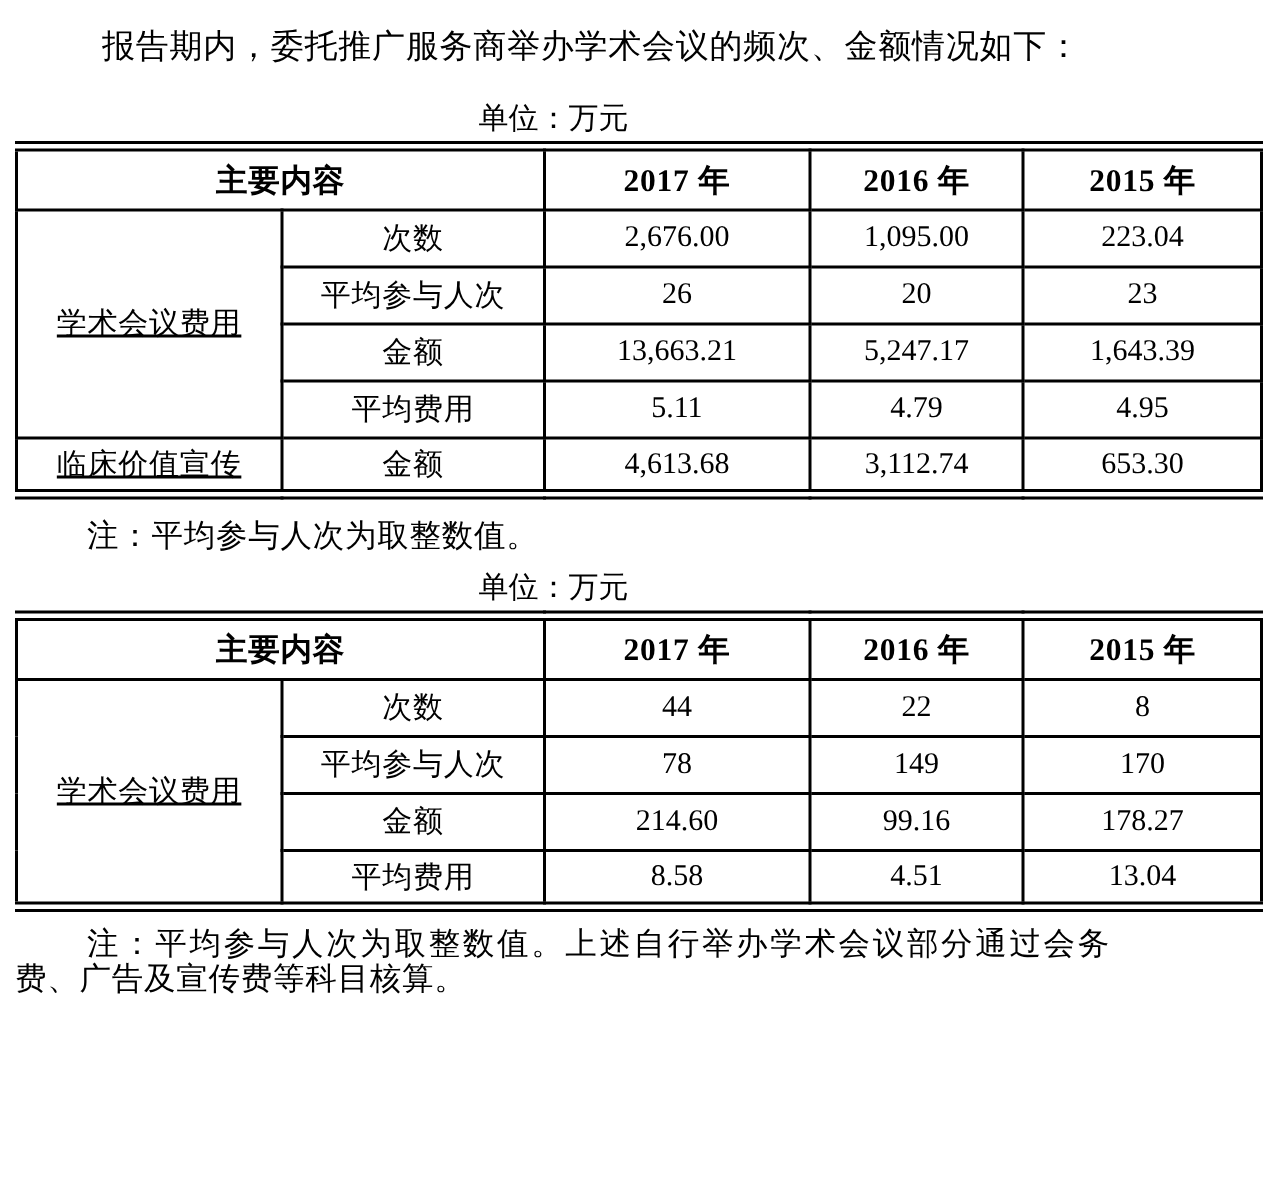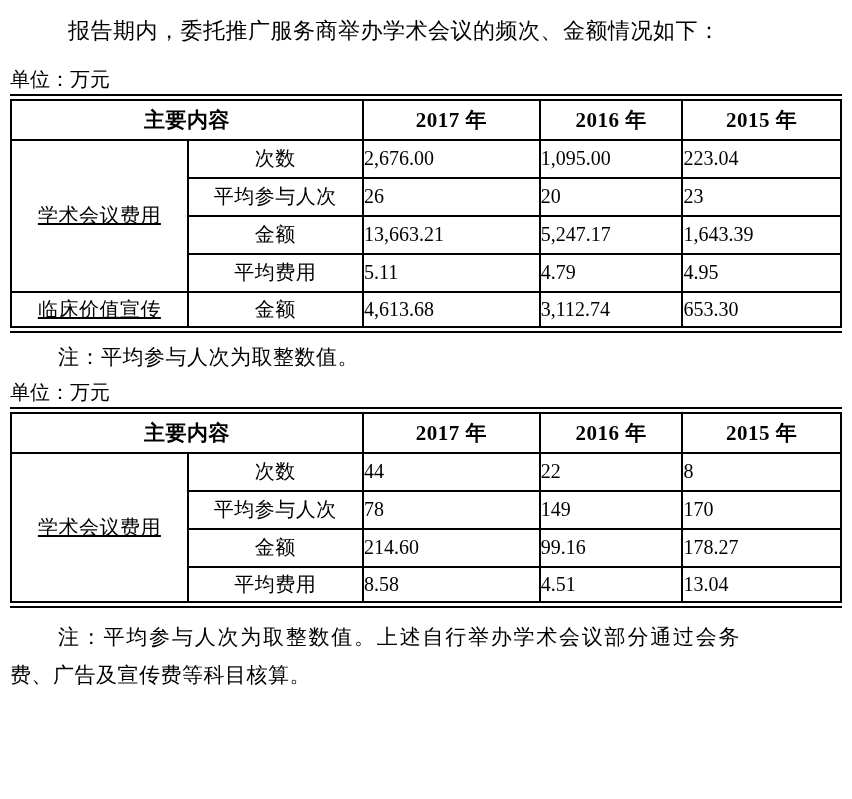--- a/index.html
+++ b/index.html
@@ -31,21 +31,21 @@
   .para-first {
     margin-top: 14px;
     line-height: 34px;
   }
   .para-second {
     margin-top: 10px;
   }
   .unit-line {
     font-size: 20px;
     line-height: 26px;
-    text-align: left;
+    text-align: center;
     margin: 18px 12px 2px 0;
   }
   .unit-line.second { margin-top: 8px; }
   table.fin {
     width: 832px;
     border-collapse: collapse;
     table-layout: fixed;
     border-top: 7px double #000;
     border-bottom: 7px double #000;
     border-left: 2px solid #000;
@@ -60,30 +60,30 @@
   }
   table.fin tr.hdr { height: 42px; }
   table.fin tr.row { height: 38px; }
   th.hcell {
     font-weight: bold;
     font-size: 21px;
     text-align: center;
     letter-spacing: 0.5px;
   }
   td.num {
-    text-align: left;
+    text-align: center;
     padding-right: 15px;
     font-size: 20px;
     margin-left: 20px;
   }
   td.grp { text-align: center; letter-spacing: 0.5px; text-decoration: underline; }
   td.lbl { text-align: center; letter-spacing: 0.5px; }
   .note {
     font-size: 21px;
-    line-height: 38px;
+    line-height: 23px;
     letter-spacing: 0.5px;
     text-indent: 48px;
     margin: 10px 0 0 0;
     text-align: justify;
   }
   .note-one { margin-top: 10px; line-height: 28px; margin-bottom: 0; }
 </style>
 </head>
 <body>
 

